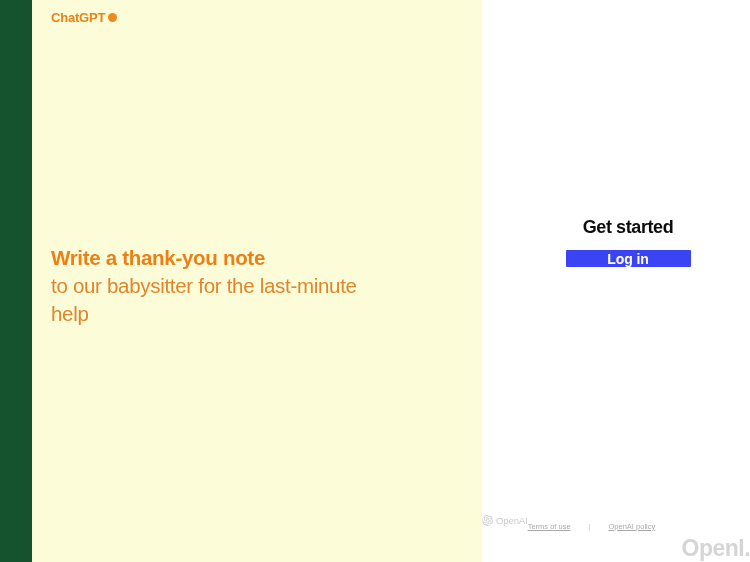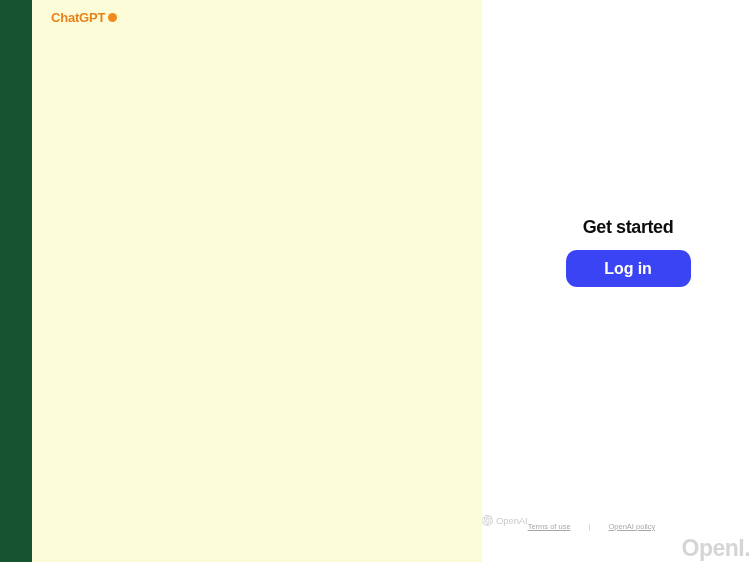--- a/index.html
+++ b/index.html
@@ -96,27 +96,27 @@
     letter-spacing: -0.4px;
     line-height: 22px;
     margin-bottom: 12px;
   }
   .auth-buttons {
     display: flex;
     gap: 8px;
   }
   .auth-btn {
     width: 125px;
-    height: 37px;
+    height: 17px;
     border: none;
-    border-radius: 11px;
+    border-radius: 1px;
     background: #3b44f5;
     color: #ffffff;
     font-family: "Liberation Sans", sans-serif;
-    font-size: 16px;
+    font-size: 14px;
     font-weight: bold;
     letter-spacing: -0.1px;
     cursor: pointer;
     display: flex;
     align-items: center;
     justify-content: center;
     padding: 0;
   }
 
   
@@ -177,20 +177,25 @@
 
 <div id="page">
 
   <div class="left-panel">
 
     <div class="brand">
       <span class="brand-name">ChatGPT</span>
       <span class="brand-dot"></span>
     </div>
 
+    <div class="promo">
+      <div class="promo-line bold">Write a thank-you note</div>
+      <div class="promo-line">to our babysitter for the last-minute</div>
+      <div class="promo-line">help</div>
+    </div>
 
   </div>
 
   <div class="right-panel">
 
     <div class="auth-block">
       <div class="get-started">Get started</div>
       <div class="auth-buttons">
         <button class="auth-btn">Log in</button>
       </div>

